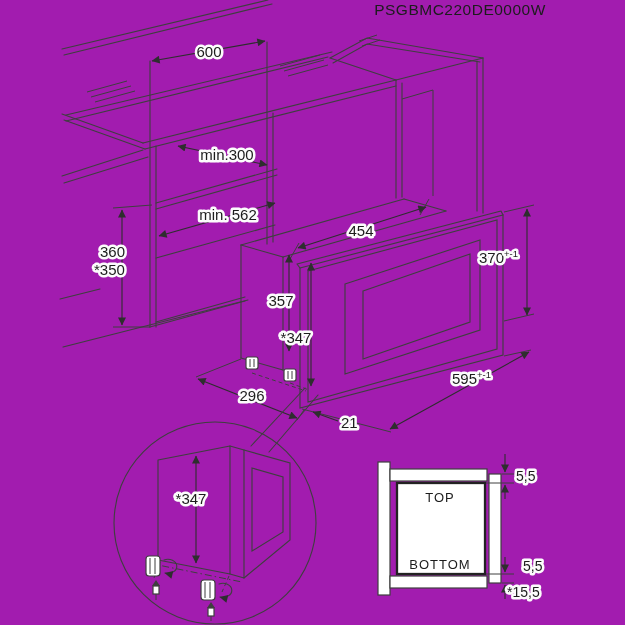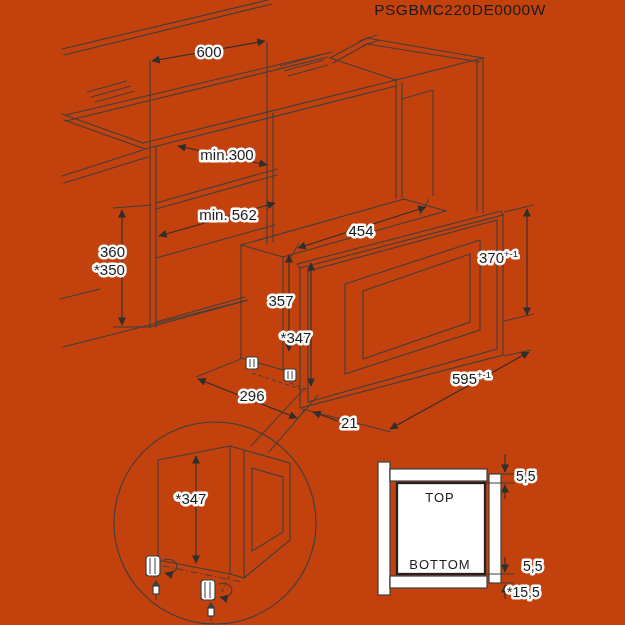--- a/index.html
+++ b/index.html
@@ -1,16 +1,16 @@
 <!DOCTYPE html>
 <html><head>
 <meta charset="utf-8">
 <style>
   html,body{margin:0;padding:0;background:#fcfcfc;}
-  #stage{position:relative;width:625px;height:625px;background:#c2410c;overflow:hidden;
+  #stage{position:relative;width:625px;height:625px;background:#a21caf;overflow:hidden;
          font-family:"Liberation Sans", sans-serif;}
   svg text{font-family:"Liberation Sans", sans-serif;fill:#1c1c1c;}
   .lbl{font-size:15px;paint-order:stroke;stroke:#fcfcfc;stroke-width:5px;stroke-linejoin:round;}
   .lbl2{font-size:14px;paint-order:stroke;stroke:#fcfcfc;stroke-width:5px;stroke-linejoin:round;}
   .ttl{font-size:15.5px;letter-spacing:.5px;}
   .sec{font-size:13px;letter-spacing:1px;}
   .sup{font-size:9.5px;}
   .ln{stroke:#3f3f3f;stroke-width:1.1;fill:none;stroke-linecap:round;}
   .lnthin{stroke:#3f3f3f;stroke-width:1;fill:none;}
   .dim{stroke:#2e2e2e;stroke-width:1.1;fill:none;}

